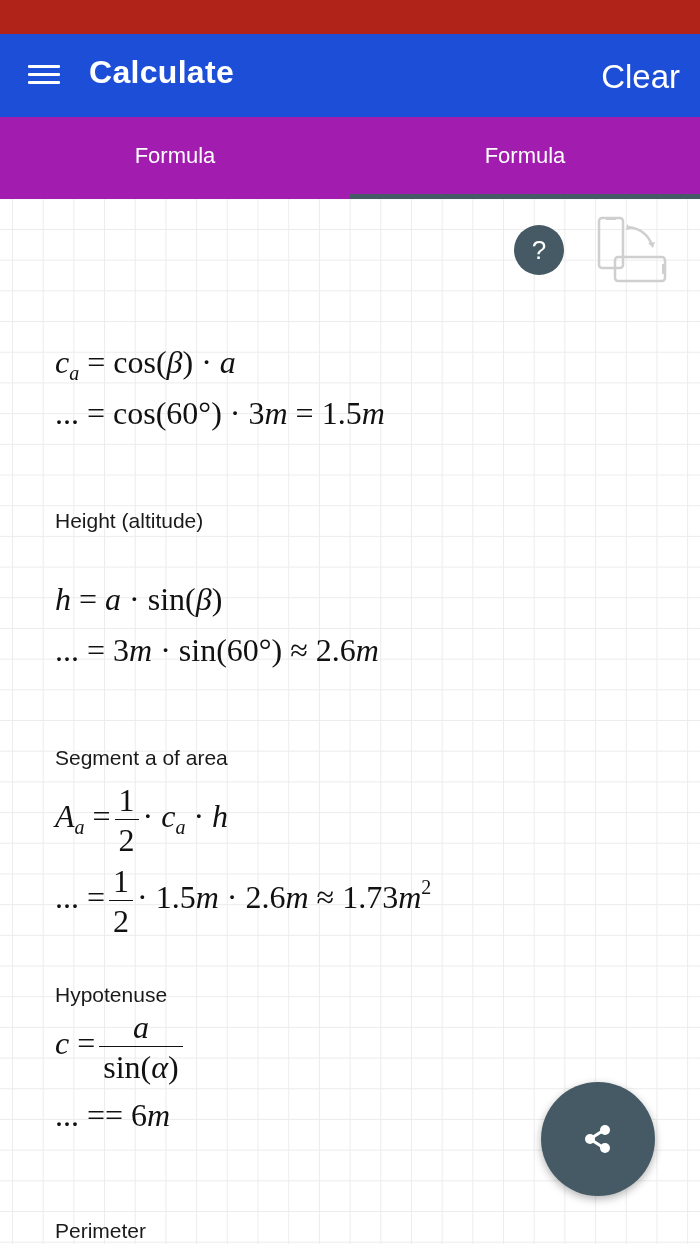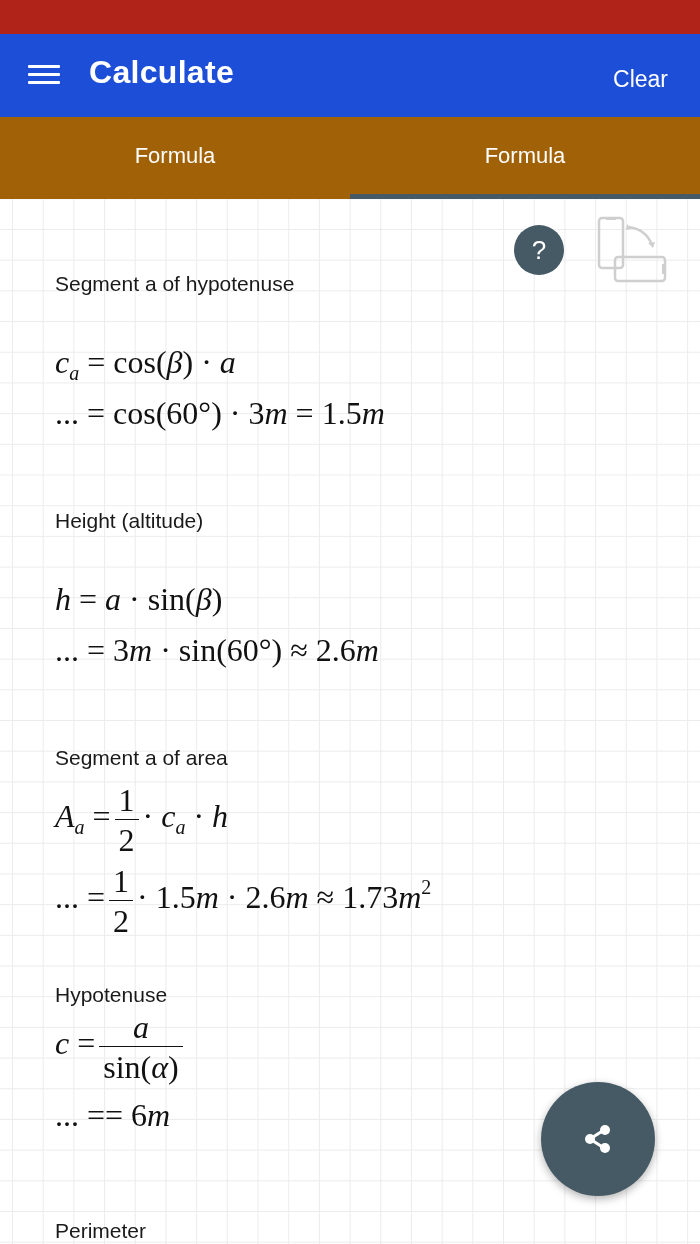--- a/index.html
+++ b/index.html
@@ -8,23 +8,23 @@
 
   .status-bar { position: absolute; left: 0; top: 0; width: 700px; height: 34px; background: #b02318; }
 
   .app-bar { position: absolute; left: 0; top: 34px; width: 700px; height: 83px; background: #1d4ed8; color: #fff; }
   .menu-btn { position: absolute; left: 28px; top: 27px; width: 32px; height: 28px; cursor: pointer; }
   .menu-btn span { position: absolute; left: 0; width: 32px; height: 3px; background: #fff; border-radius: 1px; }
   .menu-btn span:nth-child(1) { top: 4px; }
   .menu-btn span:nth-child(2) { top: 12px; }
   .menu-btn span:nth-child(3) { top: 20px; }
   .app-title { position: absolute; left: 89px; top: 20px; font-size: 32px; font-weight: bold; letter-spacing: 0.3px; }
-  .clear-btn { position: absolute; right: 32px; top: 24px; font-size: 23px; cursor: pointer; margin-top: 8px; }
+  .clear-btn { position: absolute; right: 20px; top: 24px; font-size: 33px; cursor: pointer; }
 
-  .tab-bar { position: absolute; left: 0; top: 117px; width: 700px; height: 82px; background: #a16207; color: #fff; display: flex; }
+  .tab-bar { position: absolute; left: 0; top: 117px; width: 700px; height: 82px; background: #a21caf; color: #fff; display: flex; }
   .tab { flex: 1; position: relative; display: flex; align-items: center; justify-content: center; font-size: 22px; cursor: pointer; padding-bottom: 4px; }
   .tab.active::after { content: ""; position: absolute; left: 0; right: 0; bottom: 0; height: 5px; background: #455a64; }
 
   .content { position: absolute; left: 0; top: 199px; width: 700px; height: 1045px; overflow: hidden;
     background-color: #fff;
     background-image:
       linear-gradient(to right, #ececec 1px, transparent 1px),
       linear-gradient(to bottom, #ececec 1px, transparent 1px);
     background-size: 30.7px 30.7px;
     background-position: 12px 30px;
@@ -75,21 +75,20 @@
   <svg class="rotate-icon" viewBox="0 0 72 68">
     <rect x="3" y="3" width="24" height="50" rx="3" fill="none" stroke="#cfcfcf" stroke-width="2.5"></rect>
     <rect x="10" y="3" width="10" height="2" fill="#cfcfcf"></rect>
     <rect x="19" y="42" width="50" height="24" rx="3" fill="none" stroke="#cfcfcf" stroke-width="2.5"></rect>
     <rect x="66" y="49" width="2" height="10" fill="#cfcfcf"></rect>
     <path d="M32 12 Q50 14 56 30" fill="none" stroke="#cfcfcf" stroke-width="2.5"></path>
     <path d="M31 9 L35 14 L30 15 Z" fill="#cfcfcf"></path>
     <path d="M52 28 L57 33 L59 27 Z" fill="#cfcfcf"></path>
   </svg>
 
-  <div class="section-label" style="top:73px;">Segment a of hypotenuse</div>
   <div class="math" style="top:147px;">
     <i>c</i><sub>a</sub>
     <span>=</span>
     <span>cos</span>(<i>β</i>)
     <span>·</span>
     <i>a</i>
   </div>
   <div class="math" style="top:198px;font-family:Liberation Serif, serif;">
     <span>...</span> =
     <span>cos</span>(<span>60°</span>) ·

